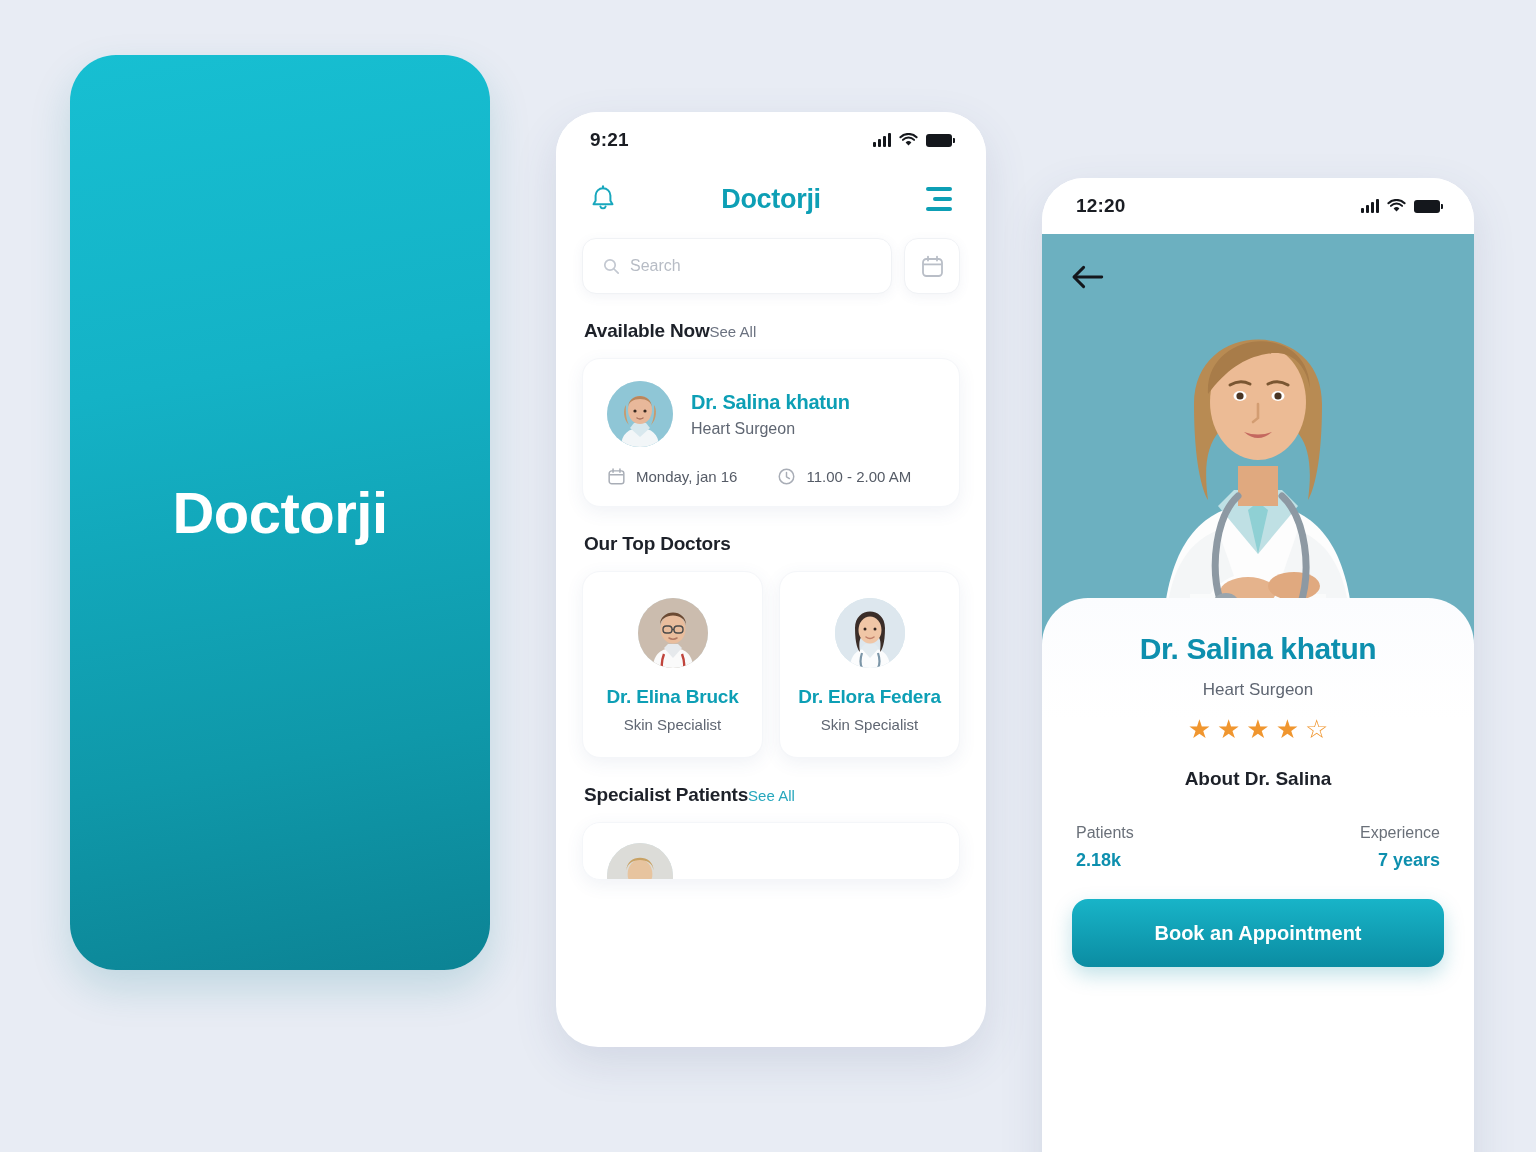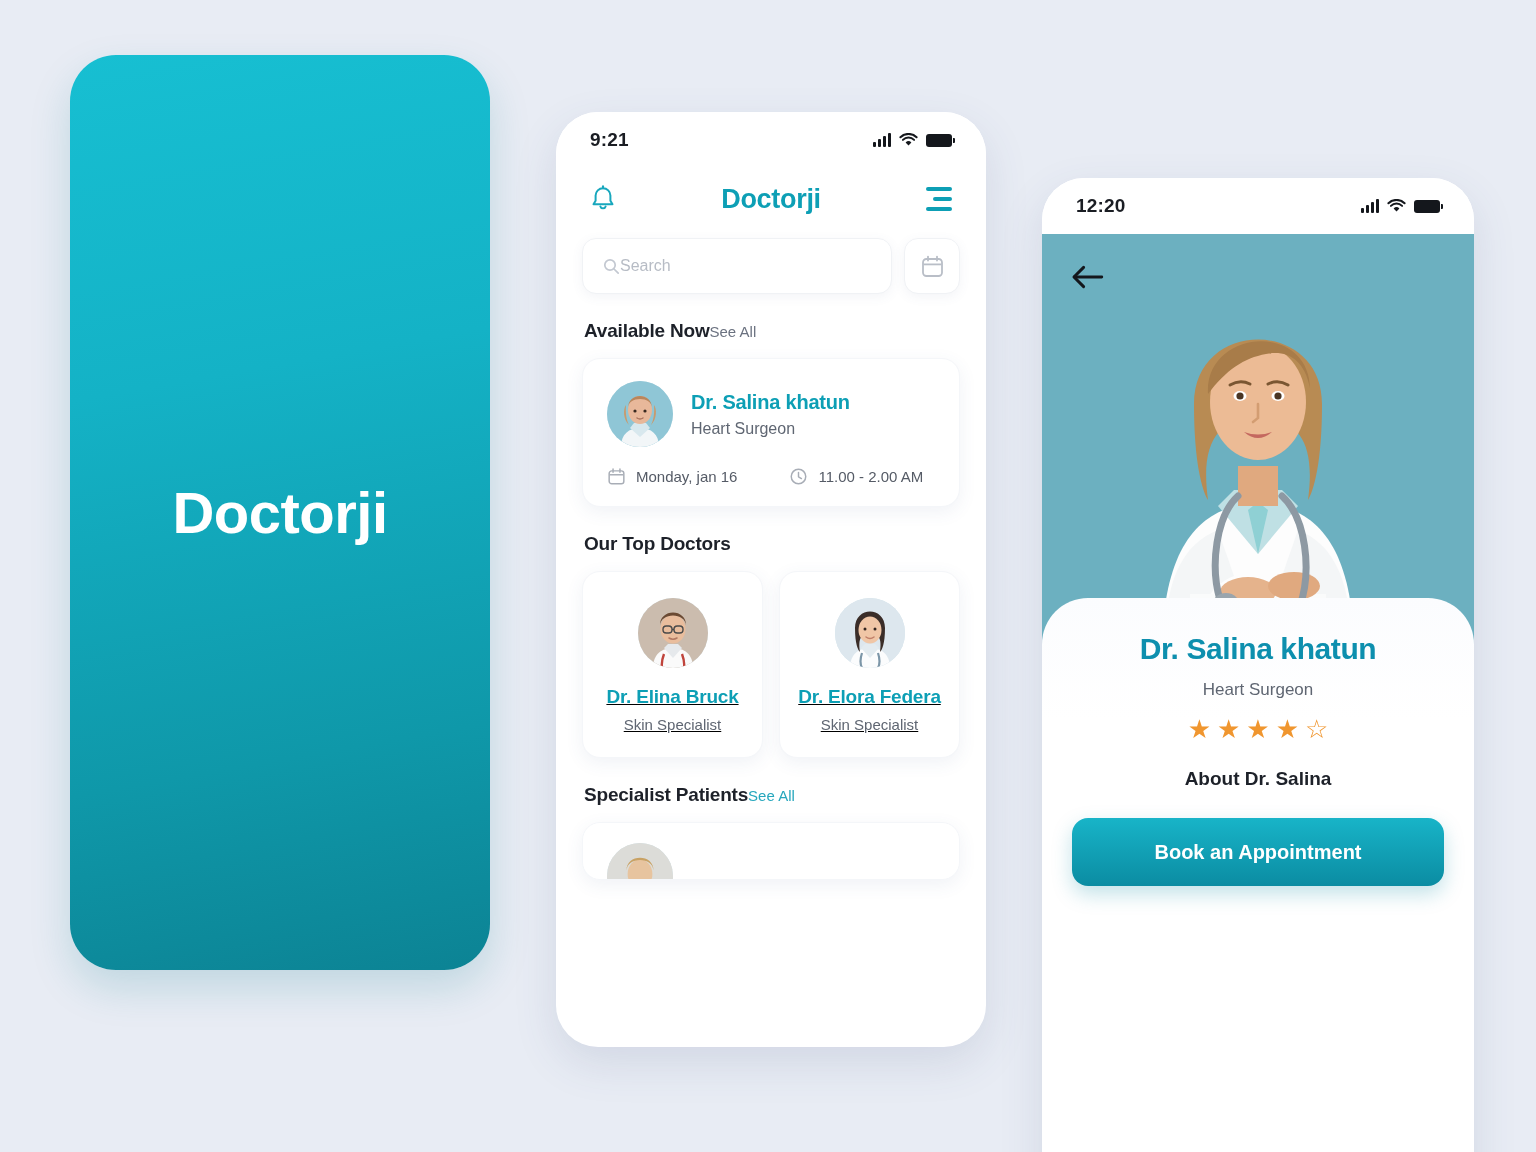--- a/index.html
+++ b/index.html
@@ -81,21 +81,21 @@
   .hamb span:nth-child(1){width:100%}
   .hamb span:nth-child(2){width:72%; align-self:flex-end;}
   .hamb span:nth-child(3){width:100%}
 
   
   .search-row { display:flex; gap:12px; padding: 12px 26px 0; align-items:center; }
   .search-box {
     flex:1; height: 56px; border-radius: 14px; background:#fff;
     border: 1px solid #f0f2f5;
     box-shadow: 0 3px 12px rgba(80,100,140,.07);
-    display:flex; align-items:center; padding: 0 20px;
+    display:flex; align-items:center; gap:10px; padding: 0 20px;
   }
   .search-box .ph { font-size:16px; color:#b7bcc5; }
   .cal-btn {
     width: 56px; height: 56px; border-radius: 14px; background:#fff;
     border: 1px solid #f0f2f5;
     box-shadow: 0 3px 12px rgba(80,100,140,.07);
     display:flex; align-items:center; justify-content:center;
   }
 
   
@@ -115,25 +115,25 @@
   }
   .avail-card { padding: 22px 24px 20px; }
   .doc-row { display:flex; align-items:center; gap:18px; }
   .avatar {
     width: 66px; height: 66px; border-radius: 50%;
     overflow:hidden; flex:none; background:#cfe3ea;
   }
   .avatar svg { display:block; width:100%; height:100%; }
   .doc-name { font-size: 20px; font-weight: 700; color:#0d9fb5; letter-spacing:-.2px; }
   .doc-spec { font-size: 16px; color:#5f6672; margin-top: 6px; }
-  .meta-row { display:flex; align-items:center; gap:52px; margin-top: 20px; }
+  .meta-row { display:flex; align-items:center; gap:40px; margin-top: 20px; }
   .meta { display:flex; align-items:center; gap:10px; font-size:15px; color:#555b66; }
 
   
-  .grid2 { display:flex; gap:16px; padding: 0 26px; margin-top: 16px; text-decoration: underline; }
+  .grid2 { display:flex; gap:16px; padding: 0 26px; margin-top: 16px; }
   .tcard {
     flex:1; background:#fff; border-radius:18px; padding: 26px 10px 24px;
     text-align:center;
     box-shadow: 0 5px 18px rgba(70,95,140,.08);
     border: 1px solid #f4f6f9;
   }
   .tcard .avatar { width:70px; height:70px; margin: 0 auto 18px; }
   .tcard .doc-name { font-size: 19px; }
   .tcard .doc-spec { font-size: 15px; margin-top:8px; }
 
@@ -431,19 +431,29 @@
       <div class="stars">
         <span class="star">★</span>
         <span class="star">★</span>
         <span class="star">★</span>
         <span class="star">★</span>
         <span class="star empty">☆</span>
       </div>
 
       <div class="about-h">About Dr. Salina</div>
 
+      <div class="stats">
+        <div class="stat">
+          <div class="stat-label">Patients</div>
+          <div class="stat-value">2.18k</div>
+        </div>
+        <div class="stat right">
+          <div class="stat-label">Experience</div>
+          <div class="stat-value">7 years</div>
+        </div>
+      </div>
 
       <button class="book-btn">Book an Appointment</button>
     </div>
 
   </div>
 
 </div>
 
 </body></html>

